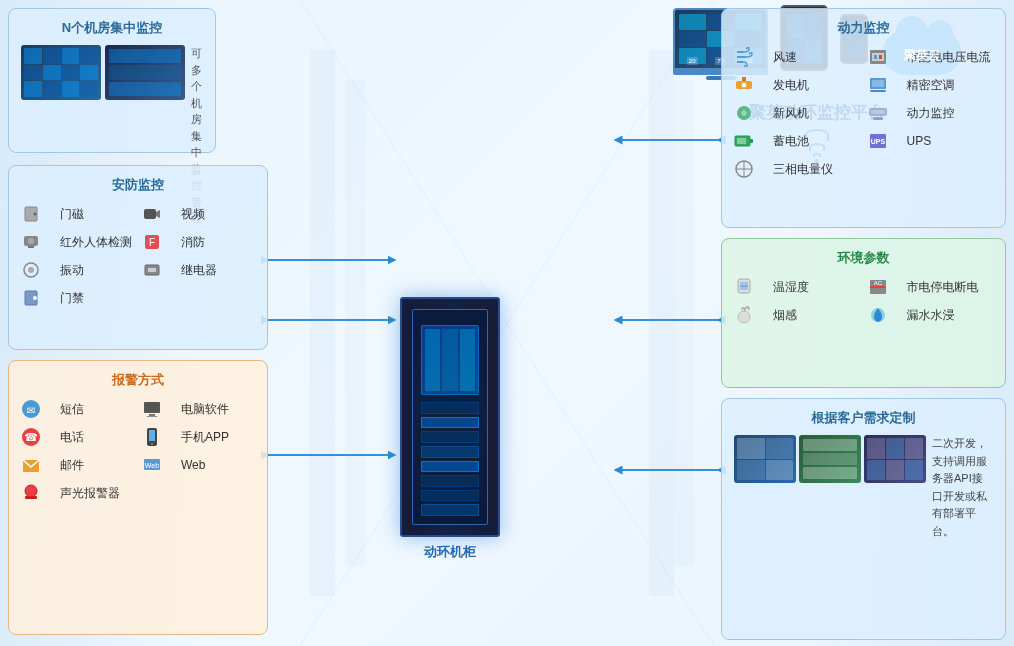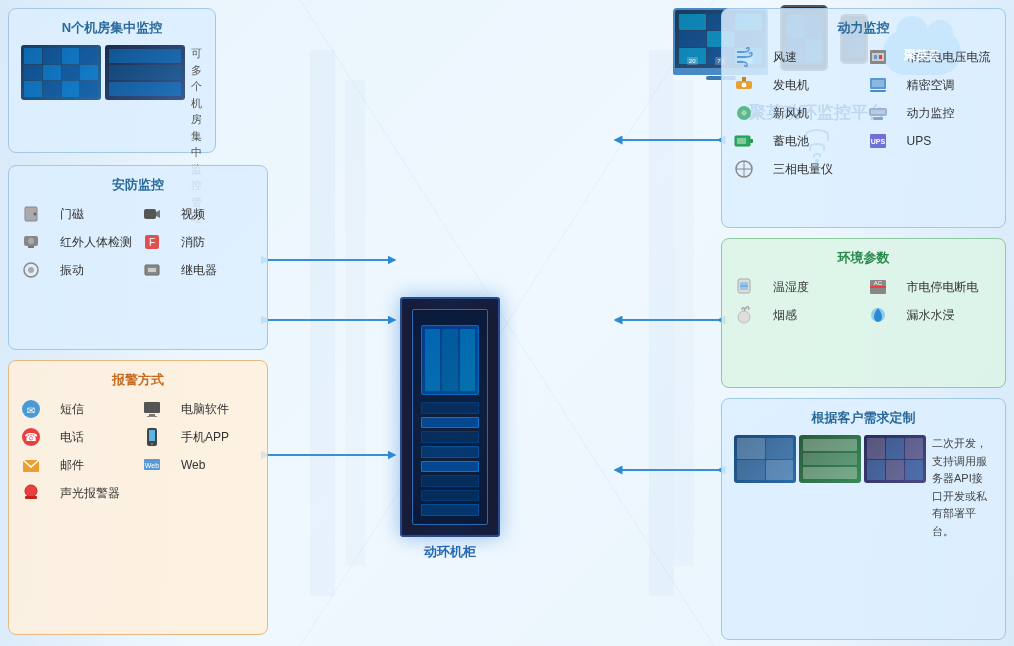--- a/index.html
+++ b/index.html
@@ -462,20 +462,29 @@
         </div>
         <div class="item-row">
           <div class="item-icon">
             <svg width="18" height="18" viewBox="0 0 18 18">
                 <rect x="2" y="4" width="14" height="10" rx="1" fill="#888" stroke="#666" stroke-width="1"></rect>
                 <rect x="5" y="7" width="8" height="4" fill="#ccc"></rect>
               </svg>
           </div>
           <span>继电器</span>
         </div>
+        <div class="item-row">
+          <div class="item-icon">
+            <svg width="18" height="18" viewBox="0 0 18 18">
+                <rect x="3" y="2" width="12" height="14" rx="1" fill="#7a9ac4" stroke="#5a7ab4" stroke-width="1"></rect>
+                <circle cx="13" cy="9" r="2" fill="#fff"></circle>
+              </svg>
+          </div>
+          <span>门禁</span>
+        </div>
       </div>
     </div>
 
     <div class="panel panel-orange panel-bottom-left">
       <div class="panel-title panel-title-orange">报警方式</div>
       <div class="two-col-grid">
         <div class="item-row">
           <div class="item-icon">
             <svg width="20" height="20" viewBox="0 0 20 20">
                 <circle cx="10" cy="10" r="9" fill="#4a9ad4"></circle>

